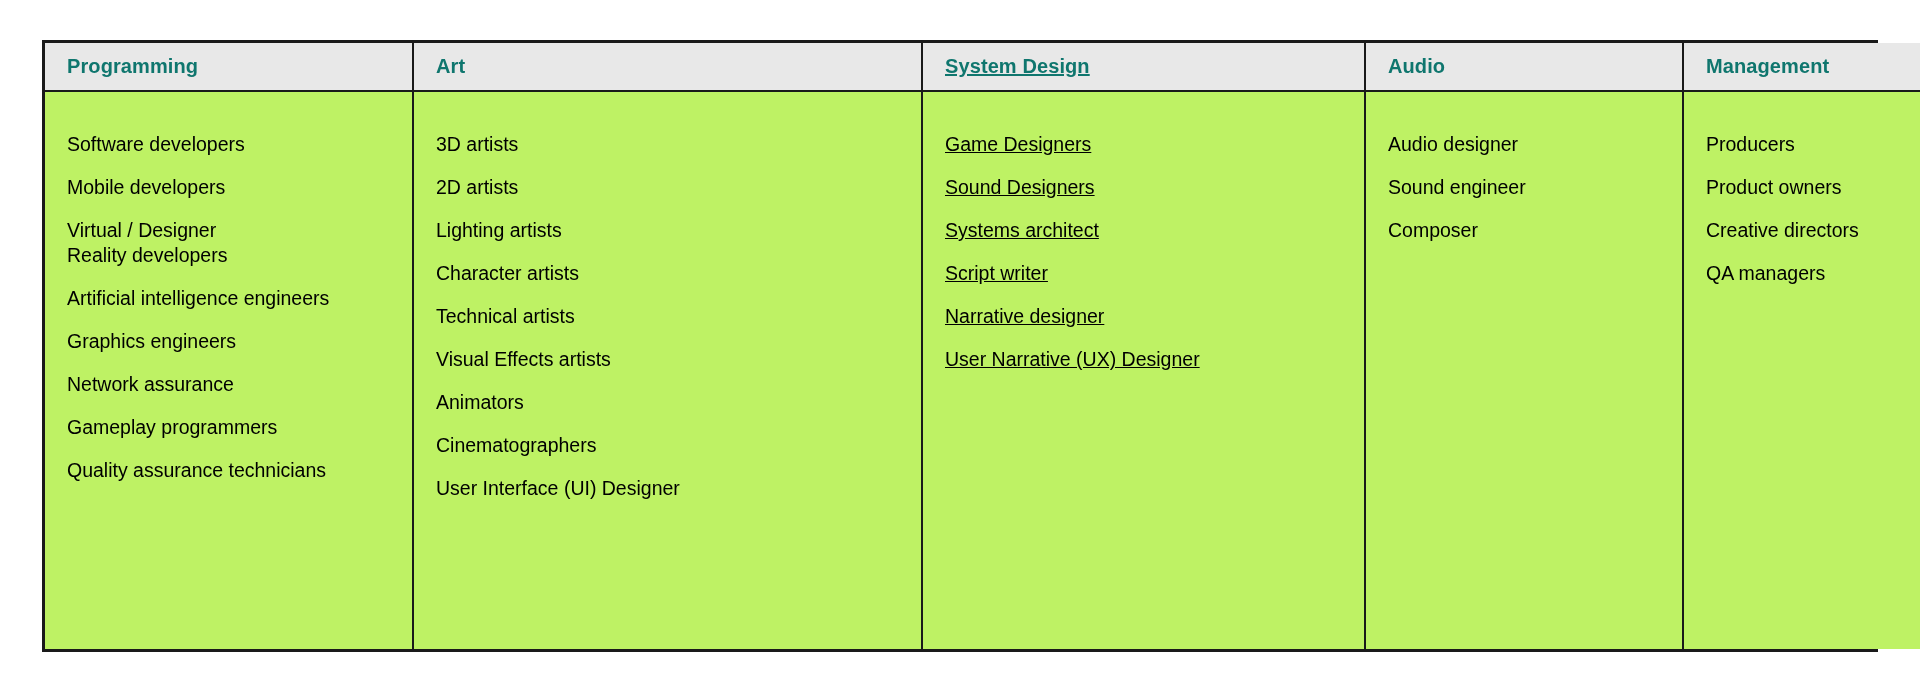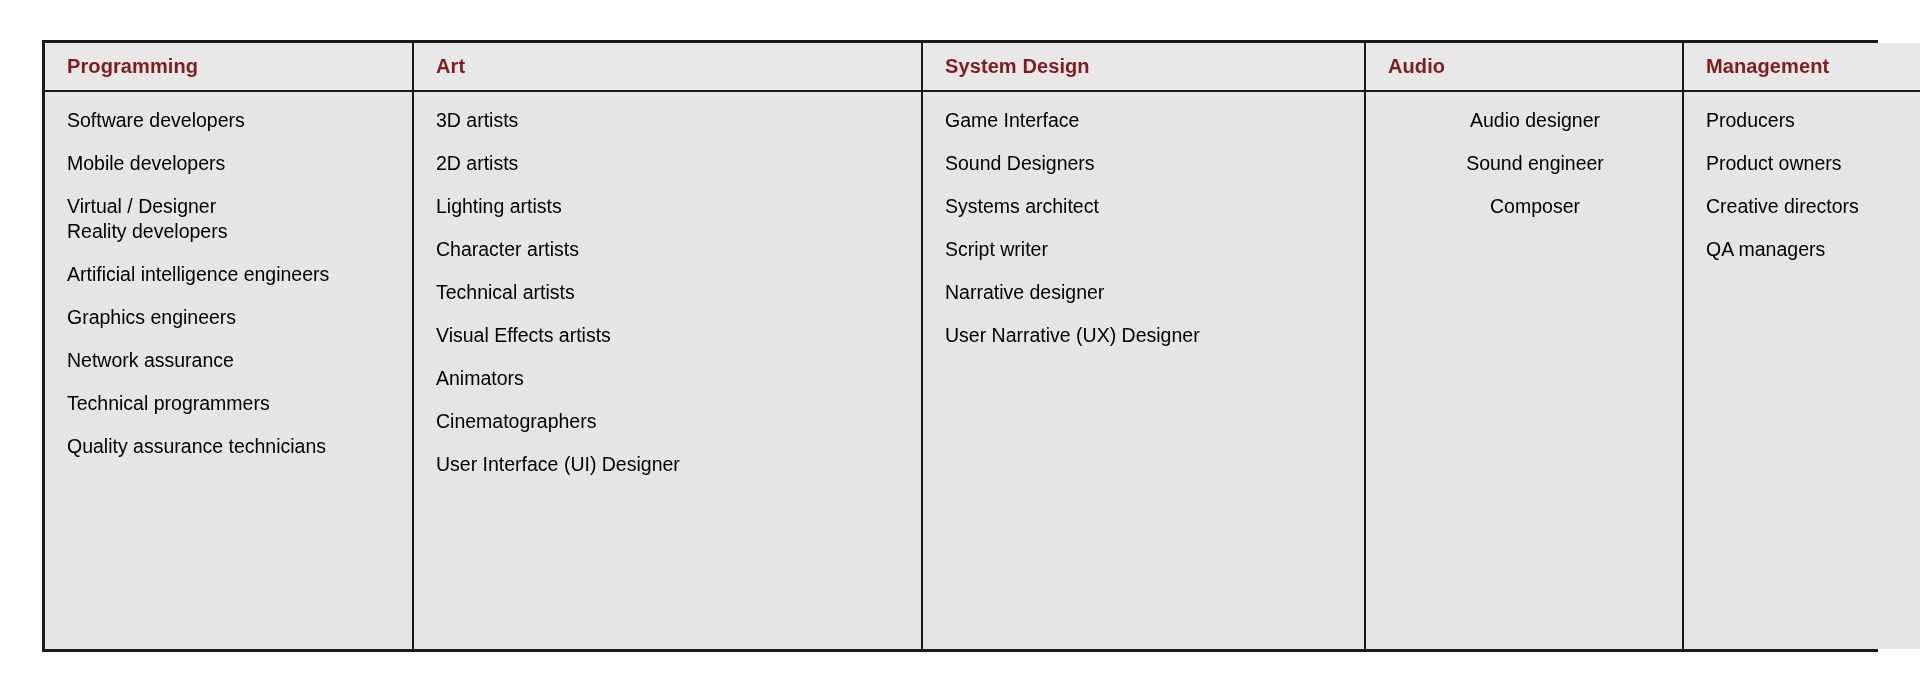--- a/index.html
+++ b/index.html
@@ -37,54 +37,54 @@
   .roles-table th {
     background: #e8e8e8;
     height: 47px;
     padding: 0 0 0 22px;
     margin: 0;
     text-align: left;
     vertical-align: middle;
     font-size: 20px;
     font-weight: bold;
     letter-spacing: 0.1px;
-    color: #7f1d1d;
+    color: #0f766e;
     border-bottom: 2px solid #1a1a1a;
     border-right: 2px solid #1a1a1a;
   }
   .roles-table th:last-child {
     border-right: none;
   }
 
   .roles-table td {
     vertical-align: top;
-    padding: 16px 0 0 22px;
+    padding: 40px 0 0 22px;
     border-right: 2px solid #1a1a1a;
-    background: #e5e5e5;
+    background: #bef264;
   }
   .roles-table td:last-child {
     border-right: none;
   }
 
   .role-item {
     font-size: 19.5px;
     line-height: 25px;
     color: #000000;
     margin-bottom: 18px;
     white-space: pre-line;
   }
   .role-item:last-child {
     margin-bottom: 0;
   }
 
   
   .col-0 { width: 345px; }
   .col-1 { width: 485px; margin-left: 29px; }
-  .col-2 { width: 419px; }
-  .col-3 { width: 294px; text-align: center; }
+  .col-2 { width: 419px; text-decoration: underline; }
+  .col-3 { width: 294px; }
   .col-4 { width: 287px; }
 </style>
 </head>
 <body>
 
 <div id="table-wrap">
   <table class="roles-table">
     <thead>
       <tr>
         <th class="col-0">Programming</th>
@@ -97,36 +97,36 @@
     <tbody>
       <tr>
         <td class="col-0">
           <div class="role-item">Software developers</div>
           <div class="role-item">Mobile developers</div>
           <div class="role-item">Virtual / Designer
 Reality developers</div>
           <div class="role-item">Artificial intelligence engineers</div>
           <div class="role-item">Graphics engineers</div>
           <div class="role-item">Network assurance</div>
-          <div class="role-item">Technical programmers</div>
+          <div class="role-item">Gameplay programmers</div>
           <div class="role-item">Quality assurance technicians</div>
         </td>
         <td class="col-1">
           <div class="role-item">3D artists</div>
           <div class="role-item">2D artists</div>
           <div class="role-item">Lighting artists</div>
           <div class="role-item">Character artists</div>
           <div class="role-item">Technical artists</div>
           <div class="role-item">Visual Effects artists</div>
           <div class="role-item">Animators</div>
           <div class="role-item">Cinematographers</div>
           <div class="role-item">User Interface (UI) Designer</div>
         </td>
         <td class="col-2">
-          <div class="role-item">Game Interface</div>
+          <div class="role-item">Game Designers</div>
           <div class="role-item">Sound Designers</div>
           <div class="role-item">Systems architect</div>
           <div class="role-item">Script writer</div>
           <div class="role-item">Narrative designer</div>
           <div class="role-item">User Narrative (UX) Designer</div>
         </td>
         <td class="col-3">
           <div class="role-item">Audio designer</div>
           <div class="role-item">Sound engineer</div>
           <div class="role-item">Composer</div>

